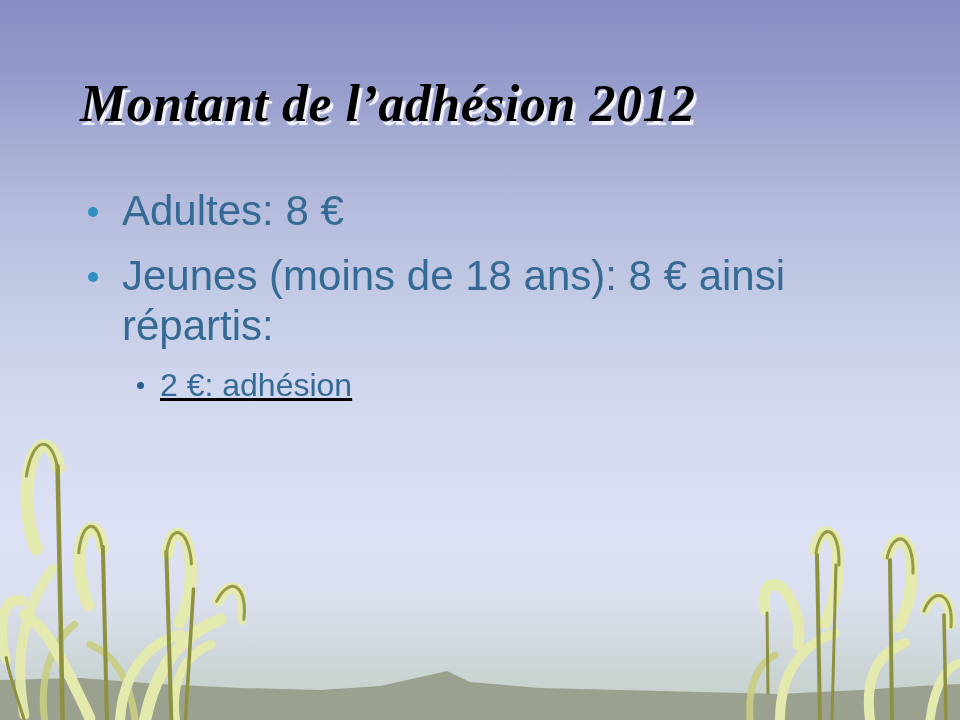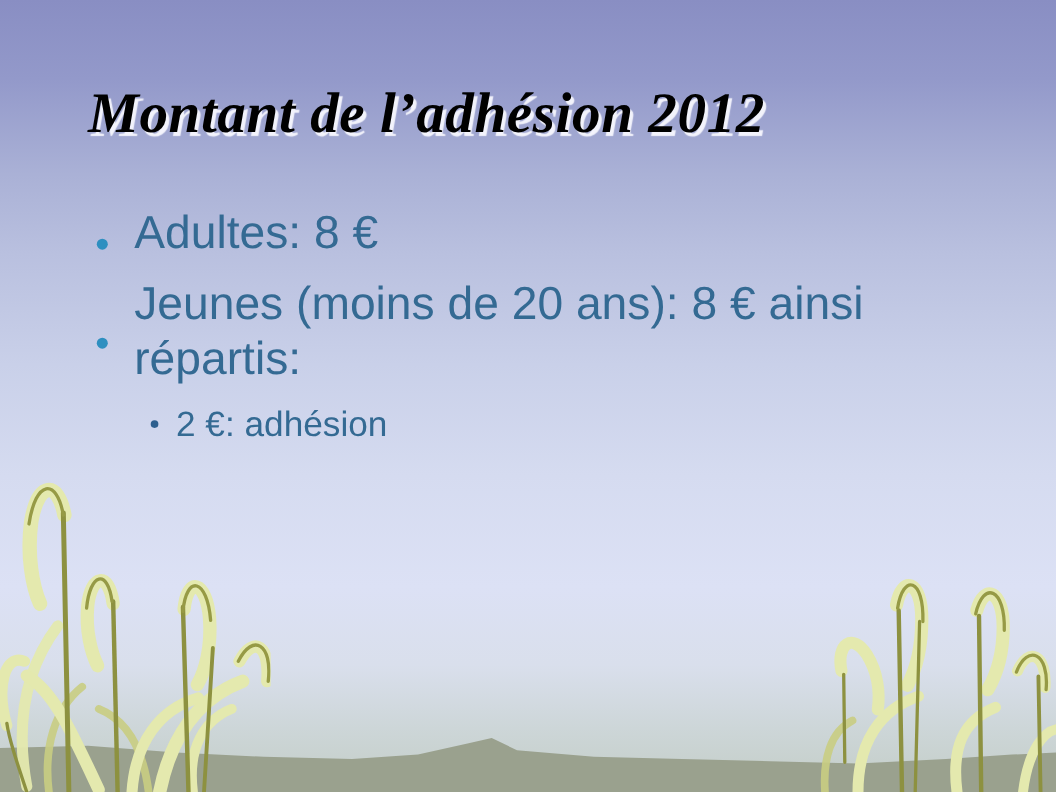--- a/index.html
+++ b/index.html
@@ -18,22 +18,22 @@
 
   .title {
     position:absolute; left:80px; top:74px; margin:0;
     font-family:Liberation Serif, serif; font-style:italic; font-weight:600;
     font-size:52px; color:#000; white-space:nowrap; letter-spacing:0.5px;
     text-shadow: 3px 4px 1px rgba(250,250,255,0.92);
   }
 
   .content { position:absolute; left:80px; top:186px; width:800px; }
   .row { display:flex; align-items:flex-start; }
-  .row.l1 { margin-bottom:15px;align-items:center; }
-  .row.l2 { margin-left:56px; margin-bottom:12px; }
+  .row.l1 { margin-bottom:15px; }
+  .row.l2 { margin-left:56px; margin-bottom:12px;text-decoration:underline; }
   .dotcell { flex:0 0 auto; }
   .row.l1 .dotcell { width:42px; }
   .row.l2 .dotcell { width:24px; }
   .dot { border-radius:50%; }
   .row.l1 .dot { width:10px; height:10px; background:#2e8fc0; margin:21px 0 0 8px; }
   .row.l2 .dot { width:7px;  height:7px;  background:#2d5f8e; margin:16px 0 0 1px; }
   .txt { color:#346a93; }
   .row.l1 .txt { font-size:42px; line-height:50px; }
   .row.l2 .txt { font-size:32px; line-height:38px; }
 </style>
@@ -106,21 +106,21 @@
       <div class="dotcell">
           <div class="dot"></div>
         </div>
       <div class="txt">Adultes: 8 €</div>
     </div>
 
     <div class="row l1">
       <div class="dotcell">
           <div class="dot"></div>
         </div>
-      <div class="txt">Jeunes (moins de 20 ans): 8 € ainsi répartis:</div>
+      <div class="txt">Jeunes (moins de 18 ans): 8 € ainsi répartis:</div>
     </div>
 
     <div class="row l2">
       <div class="dotcell">
           <div class="dot"></div>
         </div>
       <div class="txt">2 €: adhésion</div>
     </div>
 
 

